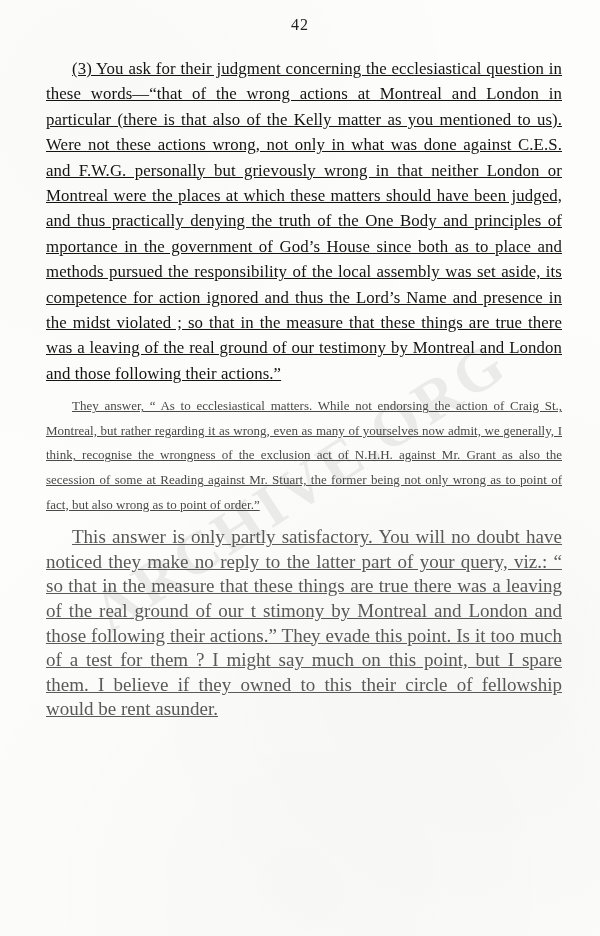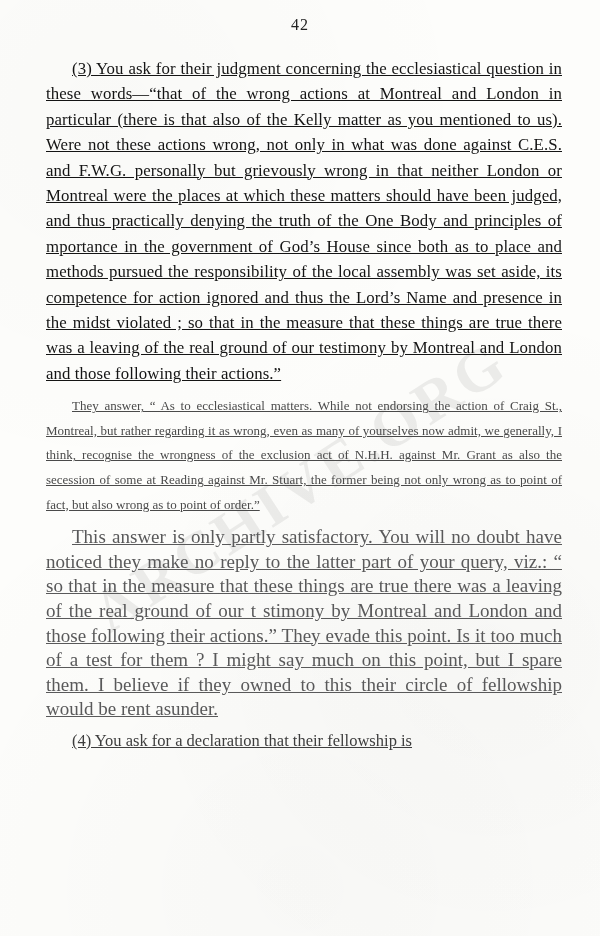--- a/index.html
+++ b/index.html
@@ -123,16 +123,15 @@
   <div class="watermark">ARCHIVE.ORG</div>
 
   <div class="folio">42</div>
 
   <div class="body-text">
     <p class="ink-1">(3) You ask for their judgment concerning the ecclesiastical question in these words—“that of the wrong actions at Montreal and London in particular (there is that also of the Kelly matter as you mentioned to us). Were not these actions wrong, not only in what was done against C.E.S. and F.W.G. personally but grievously wrong in that neither London or Montreal were the places at which these matters should have been judged, and thus practically denying the truth of the One Body and principles of mportance in the government of God’s House since both as to place and methods pursued the responsibility of the local assembly was set aside, its competence for action ignored and thus the Lord’s Name and presence in the midst violated ; so that in the measure that these things are true there was a leaving of the real ground of our testimony by Montreal and London and those following their actions.”</p>
     <div class="spacer-sm"></div>
     <p class="ink-2">They answer, “ As to ecclesiastical matters. While not endorsing the action of Craig St., Montreal, but rather regarding it as wrong, even as many of yourselves now admit, we generally, I think, recognise the wrongness of the exclusion act of N.H.H. against Mr. Grant as also the secession of some at Reading against Mr. Stuart, the former being not only wrong as to point of fact, but also wrong as to point of order.”</p>
     <div class="spacer-sm"></div>
     <p class="ink-3">This answer is only partly satisfactory. You will no doubt have noticed they make no reply to the latter part of your query, viz.: “ so that in the measure that these things are true there was a leaving of the real ground of our t stimony by Montreal and London and those following their actions.” They evade this point. Is it too much of a test for them ? I might say much on this point, but I spare them. I believe if they owned to this their circle of fellowship would be rent asunder.</p>
-    <p class="ink-4">(4) You ask for a declaration that their fellowship is</p>
   </div>
 
 </div>
 
 </body></html>

